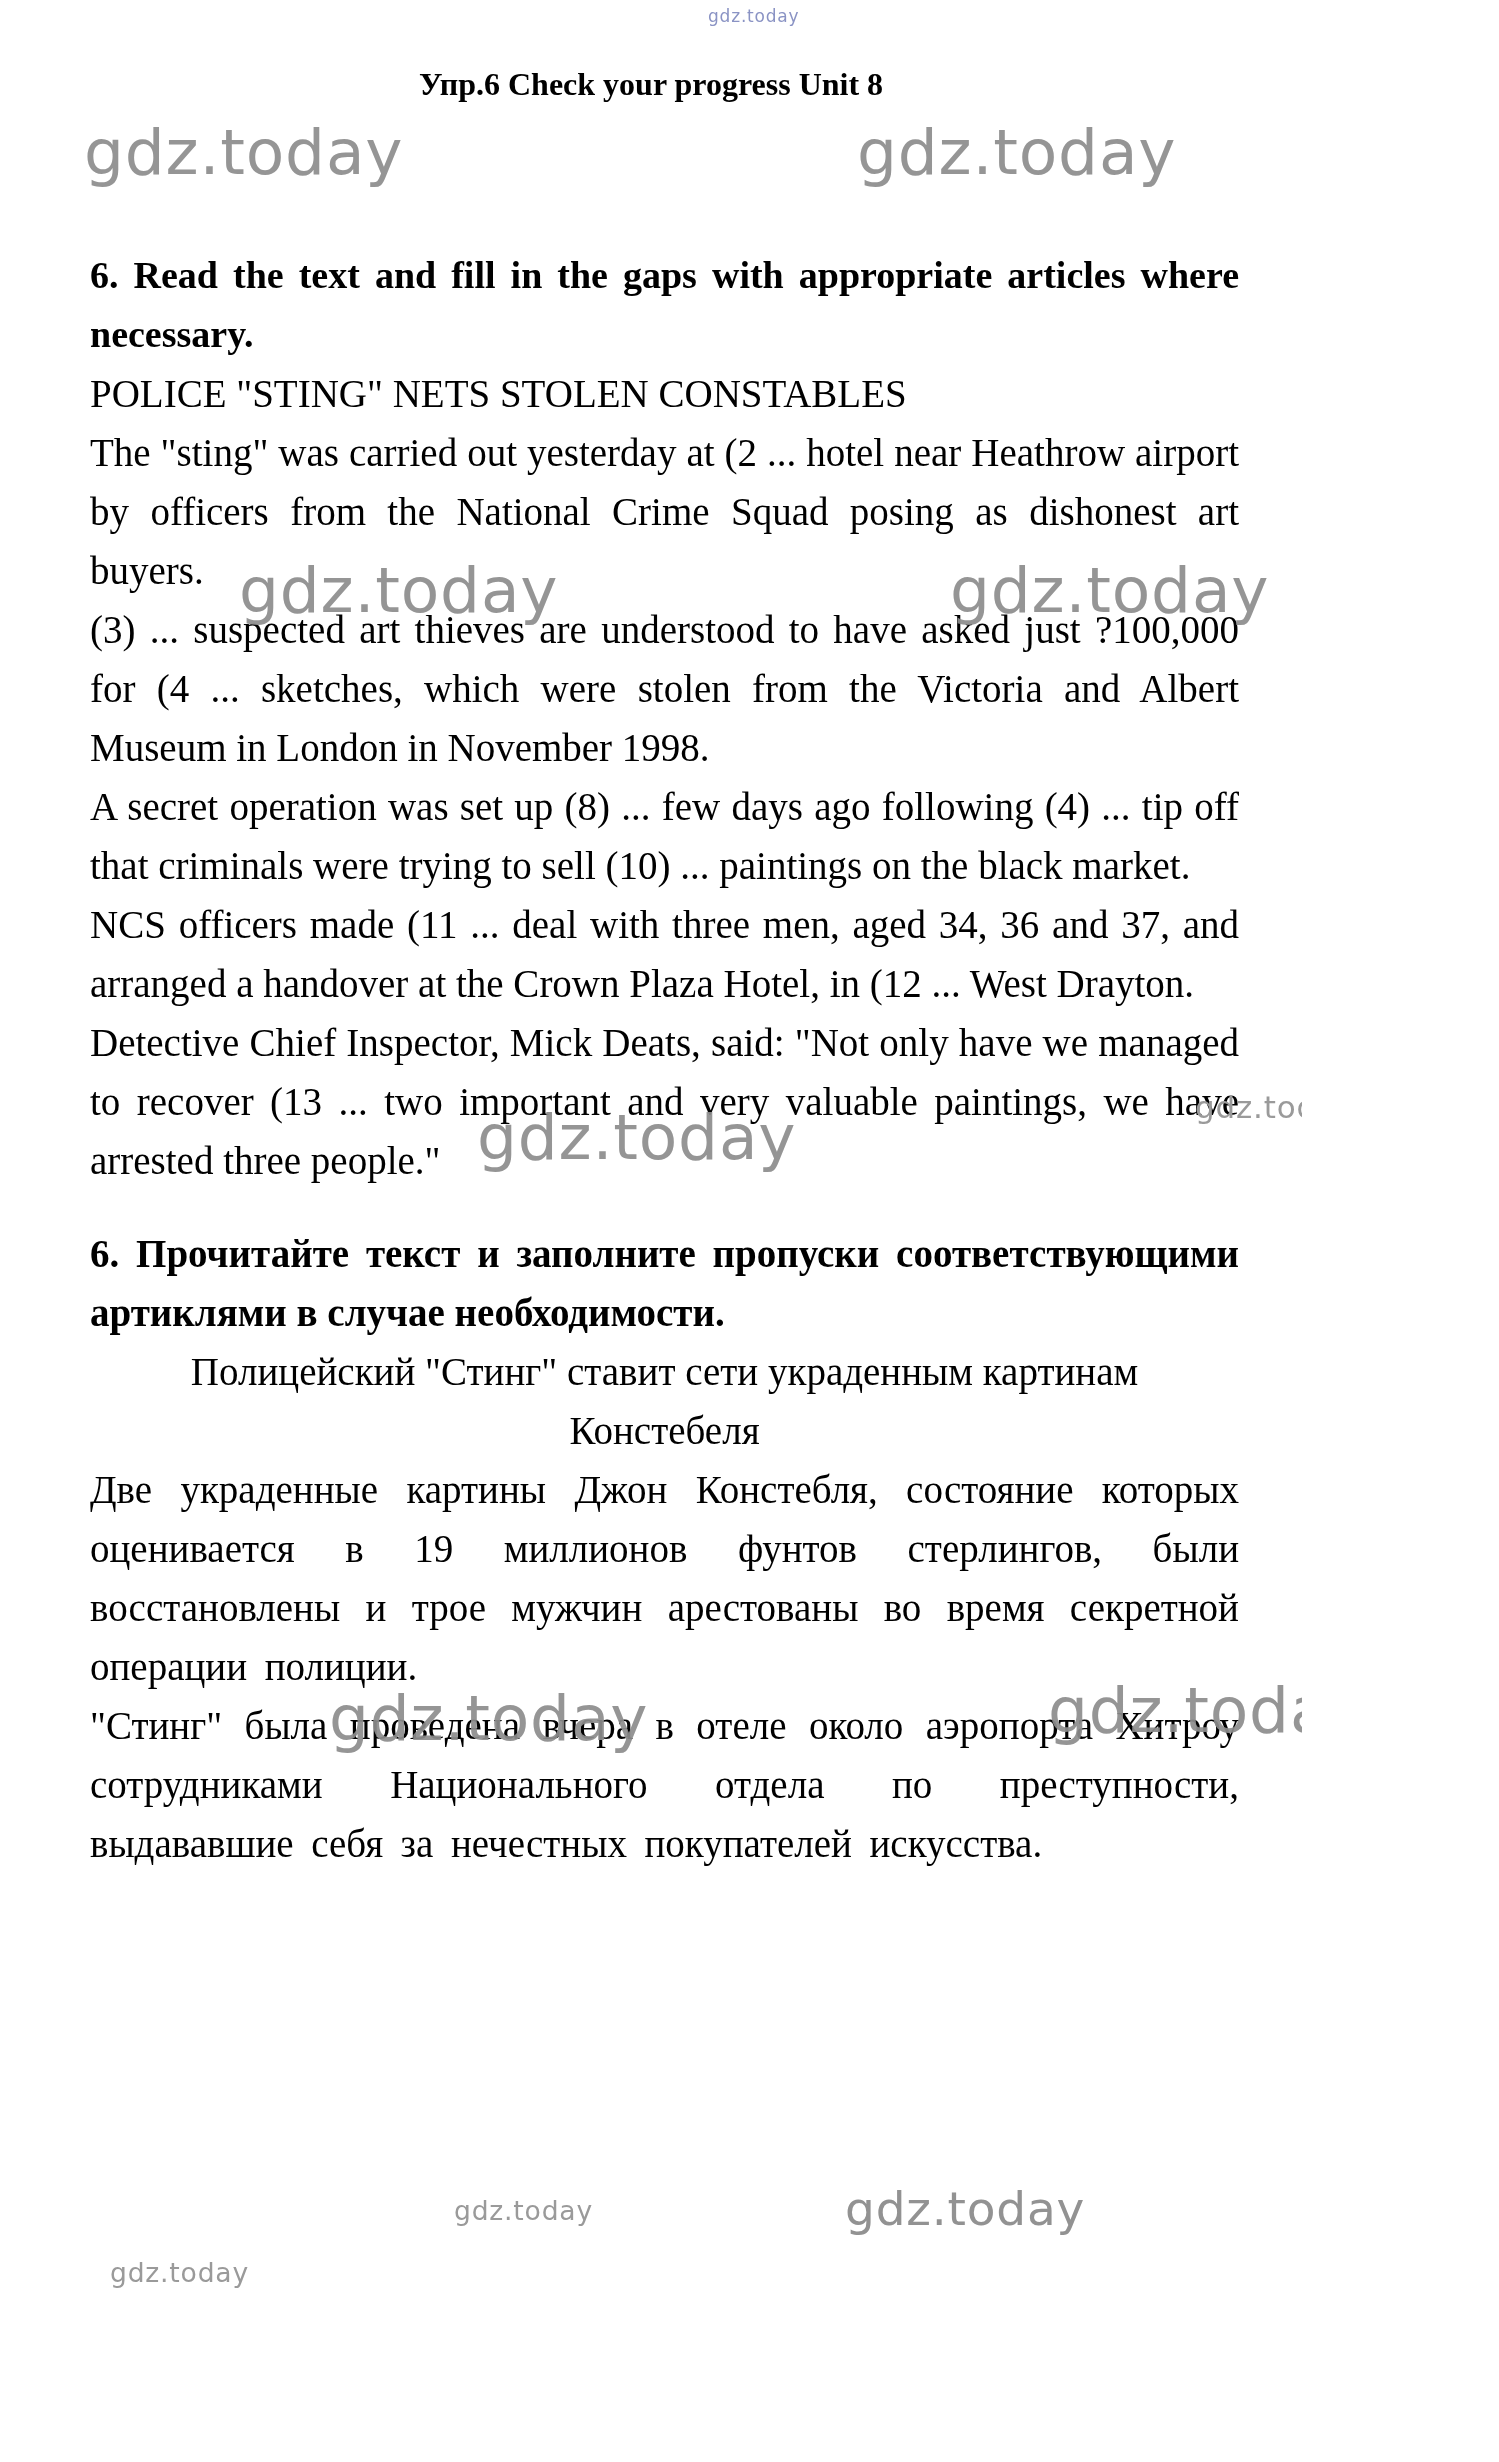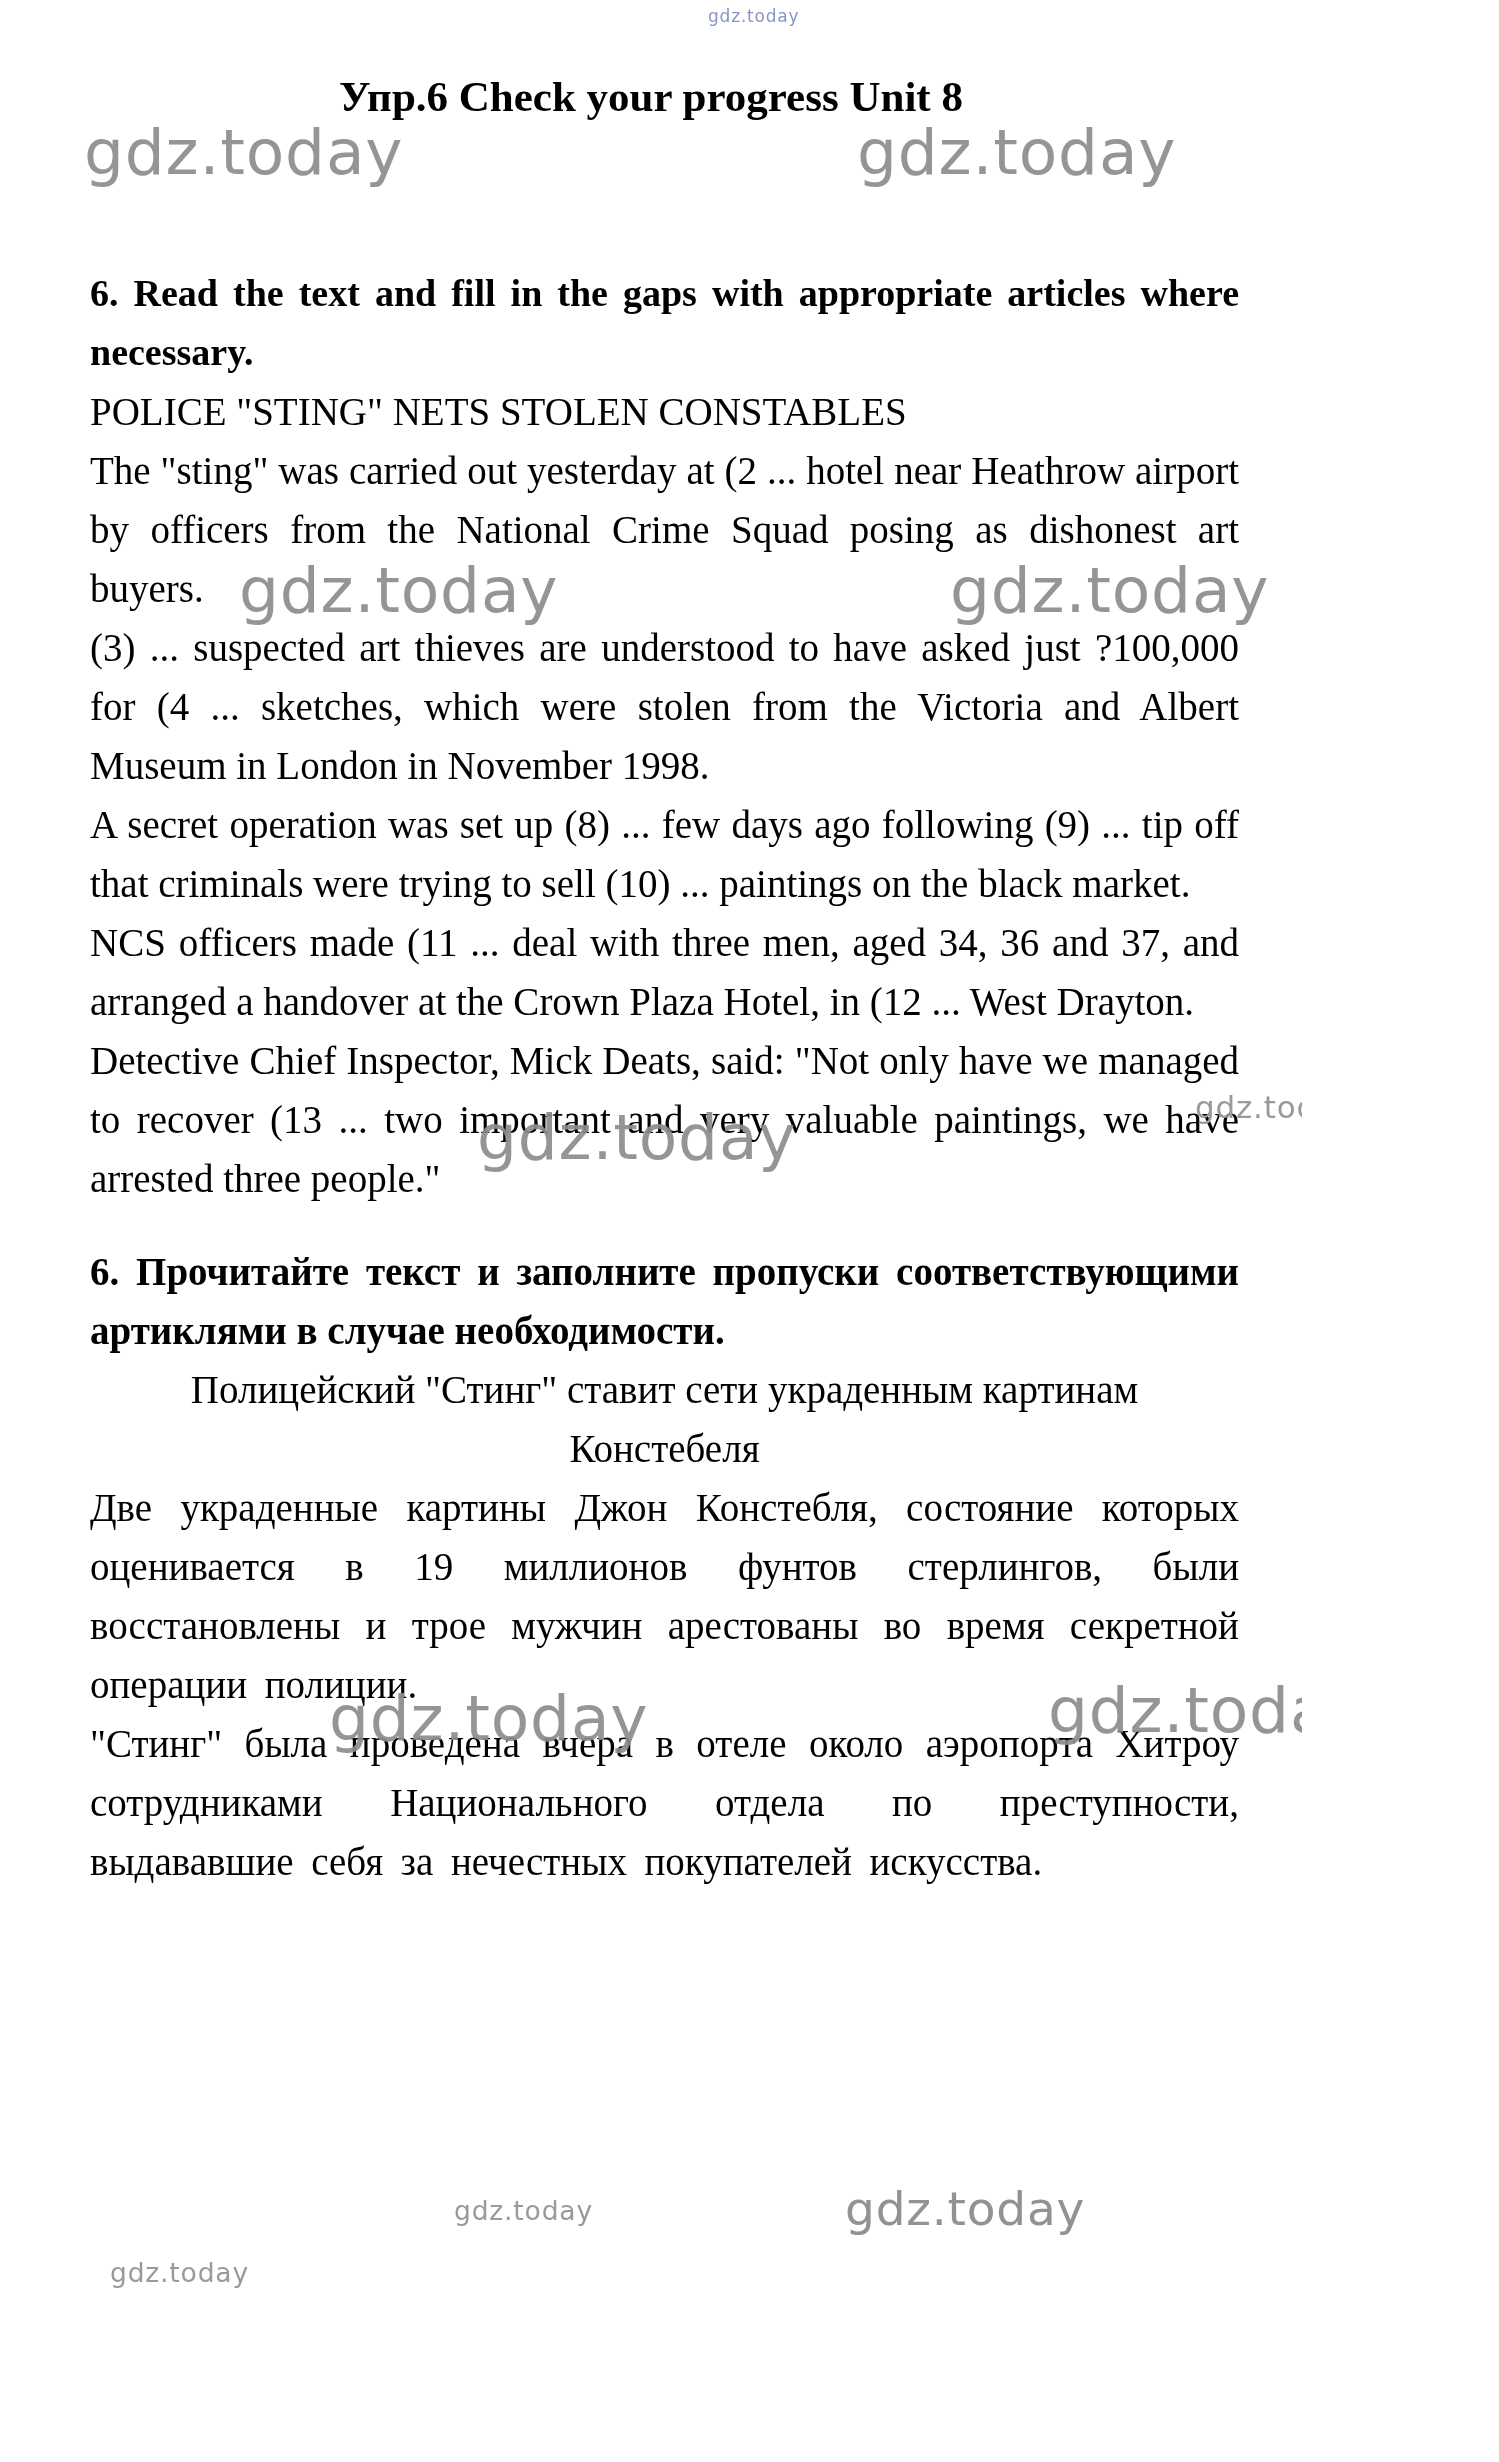--- a/index.html
+++ b/index.html
@@ -10,24 +10,24 @@
   .page {
     position: relative;
     width: 1302px;
     height: 2462px;
     background: #ffffff;
     overflow: hidden;
     font-family: "Liberation Serif", serif;
     color: #000000;
   }
   .title {
-    margin: 12px;
+    margin: 6px;
     padding-top: 61px;
     text-align: center;
-    font-size: 43px;
+    font-size: 32px;
     font-weight: bold;
     line-height: 1.1;
   }
   .content {
     padding: 0 63px 0 90px;
   }
   .content p {
     margin: 0;
     font-size: 39px;
     line-height: 59px;
@@ -89,21 +89,21 @@
   <h1 class="title">Упр.6 Check your progress Unit 8</h1>
 
   <div class="content">
 
     <p class="intro-en">6. Read the text and fill in the gaps with appropriate articles where necessary.</p>
 
     <p>POLICE "STING" NETS STOLEN CONSTABLES</p>
 
     <p>The "sting" was carried out yesterday at (2 ... hotel near Heathrow airport by officers from the National Crime Squad posing as dishonest art buyers.</p>
     <p>(3) ... suspected art thieves are understood to have asked just ?100,000 for (4 ... sketches, which were stolen from the Victoria and Albert Museum in London in November 1998.</p>
-    <p>A secret operation was set up (8) ... few days ago following (9) ... tip off that criminals were trying to sell (10) ... paintings on the black market.</p>
+    <p>A secret operation was set up (8) ... few days ago following (4) ... tip off that criminals were trying to sell (10) ... paintings on the black market.</p>
     <p>NCS officers made (11 ... deal with three men, aged 34, 36 and 37, and arranged a handover at the Crown Plaza Hotel, in (12 ... West Drayton.</p>
     <p>Detective Chief Inspector, Mick Deats, said: "Not only have we managed to recover (13 ... two important and very valuable paintings, we have arrested three people."</p>
 
     <p class="intro-ru">6. Прочитайте текст и заполните пропуски соответствующими артиклями в случае необходимости.</p>
 
     <p class="ru-title-line">Полицейский "Стинг" ставит сети украденным картинам</p>
     <p class="ru-title-line">Констебеля</p>
 
     <p class="ru-par">Две украденные картины Джон Констебля, состояние которых оценивается в 19 миллионов фунтов стерлингов, были восстановлены и трое мужчин арестованы во время секретной операции полиции.</p>
     <p class="ru-par">"Стинг" была проведена вчера в отеле около аэропорта Хитроу сотрудниками Национального отдела по преступности, выдававшие себя за нечестных покупателей искусства.</p>

